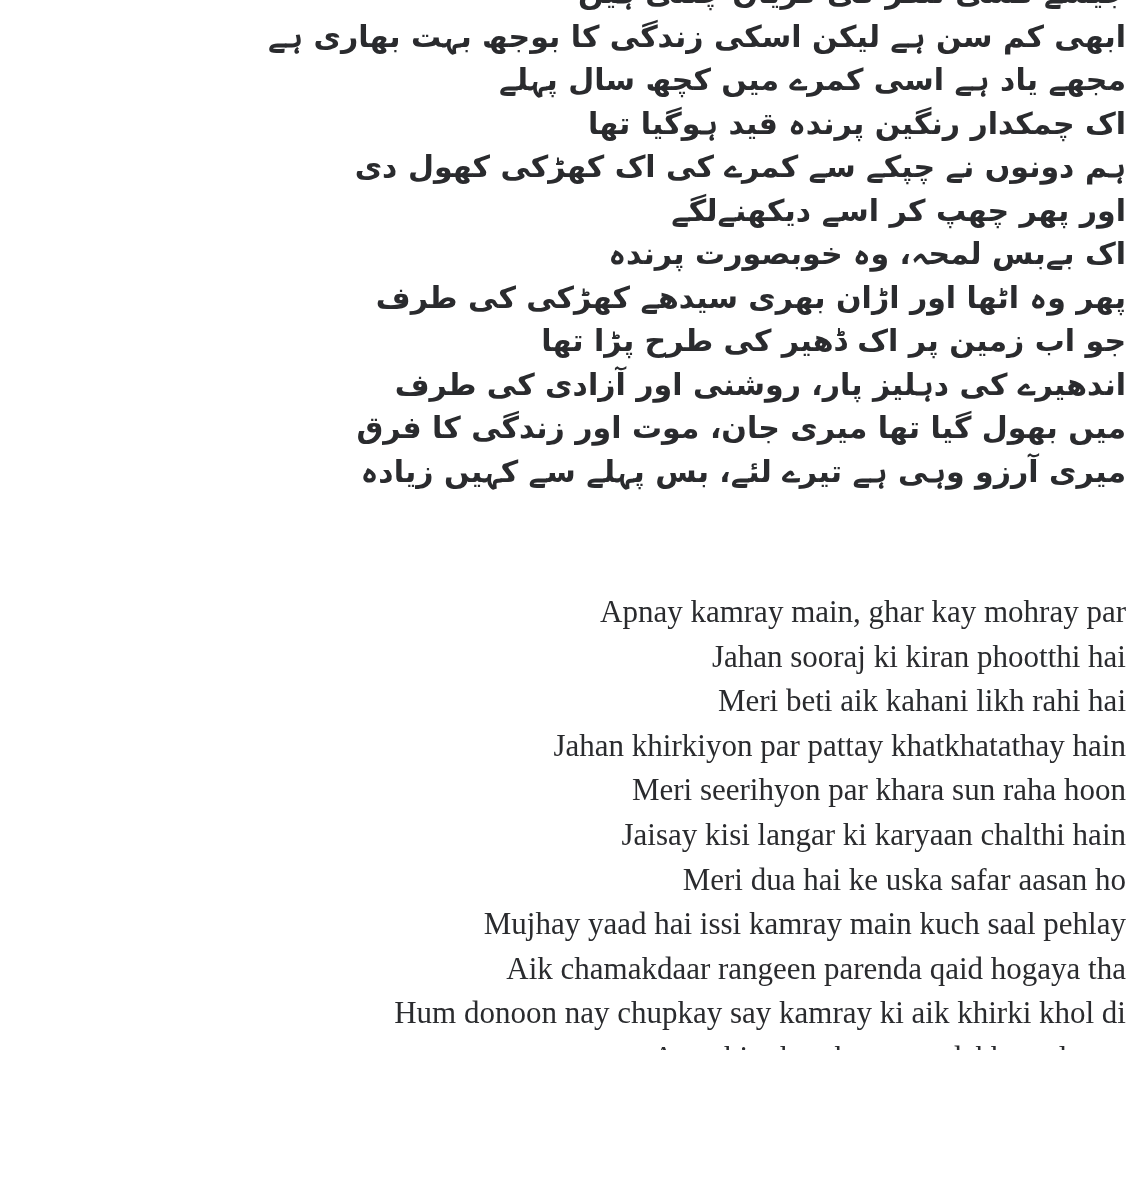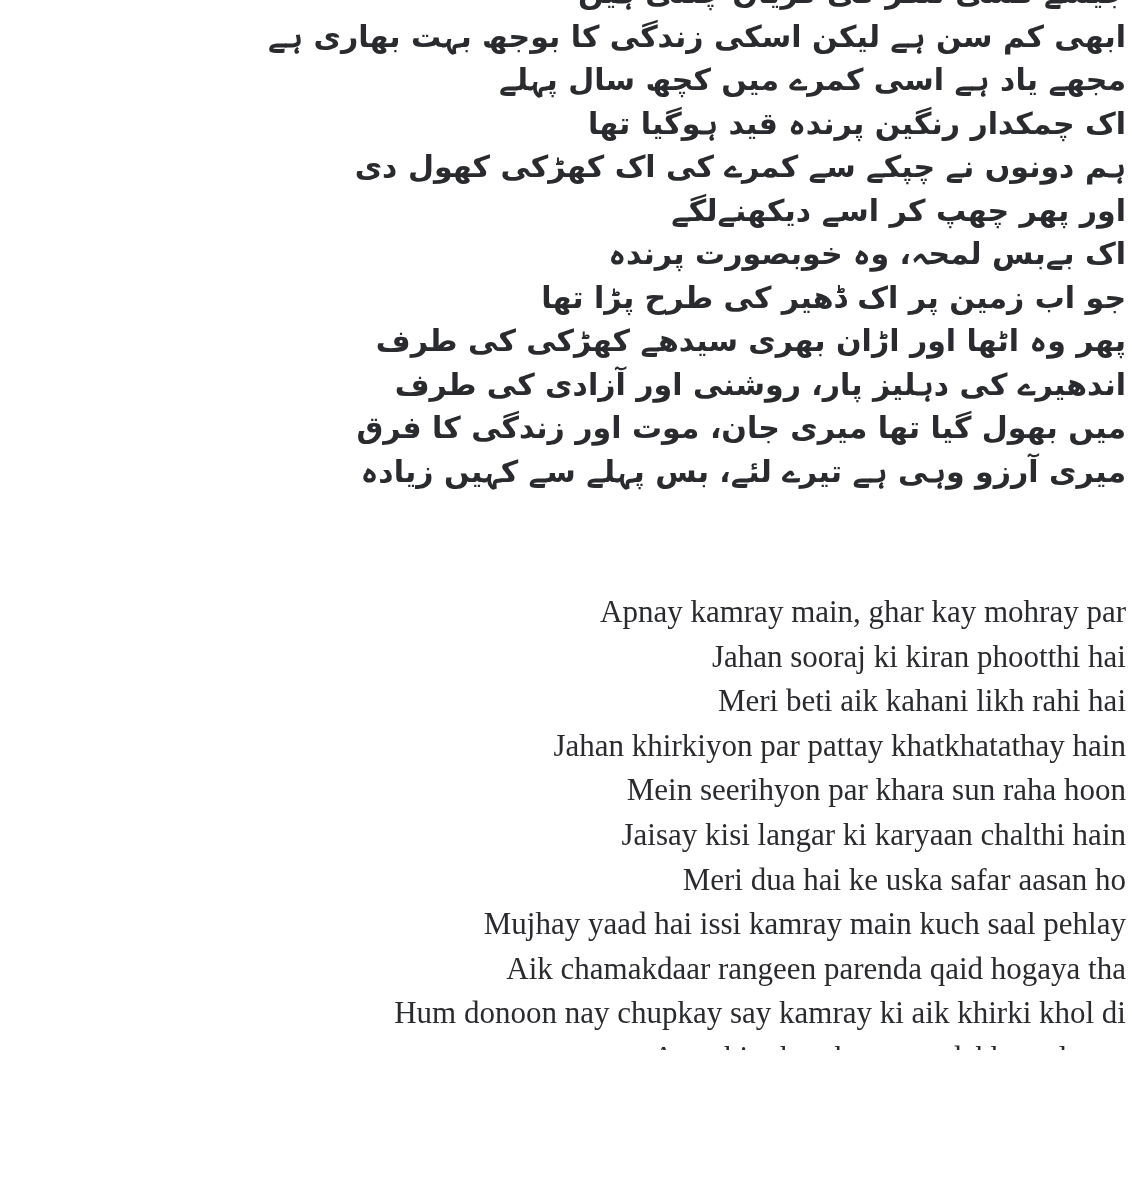--- a/index.html
+++ b/index.html
@@ -55,33 +55,33 @@
 <div class="page">
 
   <div class="urdu-block">
     <div class="urdu-line">جیسے کسی لنگر کی کڑیاں چلتی ہیں</div>
     <div class="urdu-line">ابھی کم سن ہے لیکن اسکی زندگی کا بوجھ بہت بھاری ہے</div>
     <div class="urdu-line">مجھے یاد ہے اسی کمرے میں کچھ سال پہلے</div>
     <div class="urdu-line">اک چمکدار رنگین پرندہ قید ہوگیا تھا</div>
     <div class="urdu-line">ہم دونوں نے چپکے سے کمرے کی اک کھڑکی کھول دی</div>
     <div class="urdu-line">اور پھر چھپ کر اسے دیکھنےلگے</div>
     <div class="urdu-line">اک بےبس لمحہ، وہ خوبصورت پرندہ</div>
+    <div class="urdu-line">پھر وہ اٹھا اور اڑان بھری سیدھے کھڑکی کی طرف</div>
     <div class="urdu-line">جو اب زمین پر اک ڈھیر کی طرح پڑا تھا</div>
-    <div class="urdu-line">پھر وہ اٹھا اور اڑان بھری سیدھے کھڑکی کی طرف</div>
     <div class="urdu-line">اندھیرے کی دہلیز پار، روشنی اور آزادی کی طرف</div>
     <div class="urdu-line">میں بھول گیا تھا میری جان، موت اور زندگی کا فرق</div>
     <div class="urdu-line">میری آرزو وہی ہے تیرے لئے، بس پہلے سے کہیں زیادہ</div>
   </div>
 
   <div class="roman-block">
     <div class="roman-line">Apnay kamray main, ghar kay mohray par</div>
     <div class="roman-line">Jahan sooraj ki kiran phootthi hai</div>
     <div class="roman-line">Meri beti aik kahani likh rahi hai</div>
     <div class="roman-line">Jahan khirkiyon par pattay khatkhatathay hain</div>
-    <div class="roman-line">Mein seerihyon par khara sun raha hoon</div>
+    <div class="roman-line">Meri seerihyon par khara sun raha hoon</div>
     <div class="roman-line">Jaisay kisi langar ki karyaan chalthi hain</div>
     <div class="roman-line">Meri dua hai ke uska safar aasan ho</div>
     <div class="roman-line">Mujhay yaad hai issi kamray main kuch saal pehlay</div>
     <div class="roman-line">Aik chamakdaar rangeen parenda qaid hogaya tha</div>
     <div class="roman-line">Hum donoon nay chupkay say kamray ki aik khirki khol di</div>
     <div class="roman-line">Aur phir chup kar usay dekhnay lagay</div>
   </div>
 
 </div>
 

